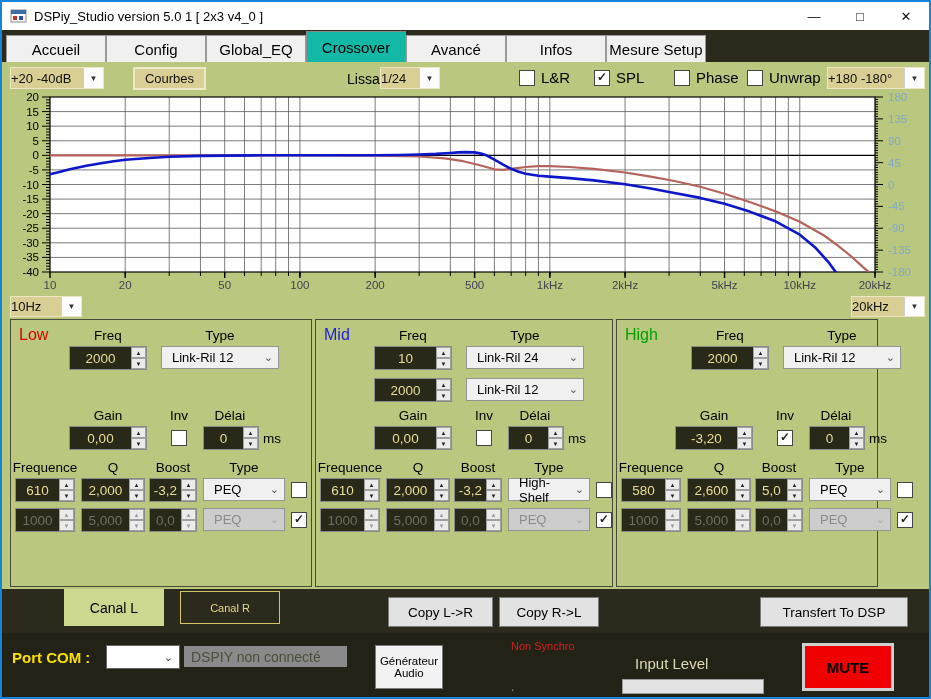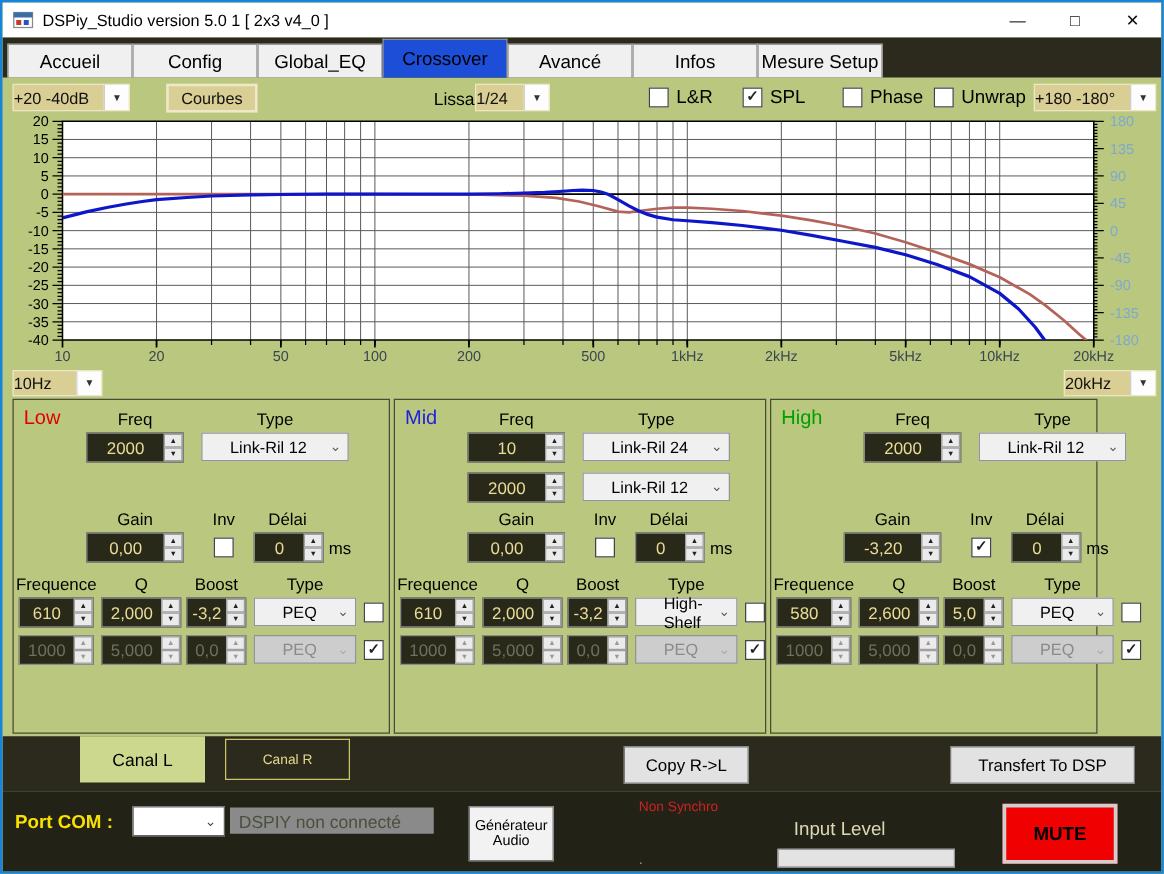--- a/index.html
+++ b/index.html
@@ -11,21 +11,21 @@
   .titlebar{position:absolute;left:0;top:0;width:100%;height:28px;background:#ffffff;display:flex;align-items:center;}
   .title-text{font-size:13px;color:#000;margin-left:6px;}
   .capbtns{margin-left:auto;display:flex;height:100%;}
   .capbtn{width:46px;height:100%;display:flex;align-items:center;justify-content:center;font-size:13px;color:#111;}
   .appicon{width:18px;height:18px;margin-left:8px;}
 
   
   .tabstrip{position:absolute;left:0;top:28px;width:100%;height:32px;background:#2b2a1c;}
   .tabs{position:absolute;left:4px;bottom:0;display:flex;align-items:flex-end;}
   .tab{width:98px;height:26px;background:#f0f0f0;border:1px solid #9a9a9a;border-bottom:none;display:flex;align-items:center;justify-content:center;font-size:15px;color:#000;}
-  .tab.active{background:#1d4ed8;height:30px;border-color:#8a8a8a;}
+  .tab.active{background:#14b8a6;height:30px;border-color:#8a8a8a;}
 
   
   .kc{position:absolute;height:22px;display:flex;border:1px solid #ece6c4;background:#d9ce93;box-sizing:border-box;}
   .kc .f{padding:0 0;display:flex;align-items:center;font-size:13px;color:#111;flex:1;white-space:nowrap;}
   .kc .b{width:19px;background:#fdfdfd;border-left:1px solid #cfcfcf;display:flex;align-items:center;justify-content:center;font-size:8px;color:#333;}
   .kbtn{position:absolute;height:23px;background:#d9ce93;border:2px solid #efe9cb;display:flex;align-items:center;justify-content:center;font-size:13px;color:#111;box-sizing:border-box;}
   .tb-label{position:absolute;font-size:14px;color:#000;}
   .chk{position:absolute;display:flex;align-items:center;}
   .chk .box{width:14px;height:14px;background:#fff;border:1px solid #444;font-size:12px;line-height:13px;text-align:center;color:#222;font-weight:bold;}
   .chk .lbl{margin-left:6px;font-size:15px;color:#000;}
@@ -33,21 +33,21 @@
   
   .panel{position:absolute;top:317px;height:268px;border:1px solid #4a4a3a;box-sizing:border-box;}
   .pname{position:absolute;font-size:16px;}
   .plabel{position:absolute;font-size:13.5px;color:#000;text-align:center;}
   .spin{position:absolute;display:flex;background:#292919;border:1px solid #8a8a8a;box-sizing:border-box;height:24px;}
   .spin .val{flex:1;color:#e9dc96;font-size:13.5px;display:flex;align-items:center;justify-content:center;white-space:nowrap;}
   .spin .btns{width:15px;display:flex;flex-direction:column;}
   .spin .btns span{flex:1;background:#ebebeb;border:1px solid #a0a0a0;font-size:6px;display:flex;align-items:center;justify-content:center;color:#222;}
   .spin.dis .val{color:#6f6f5f;}
   .spin.dis .btns span{color:#9a9a9a;}
-  .combo{position:absolute;background:#f0f0f0;border:1px solid #949494;display:flex;align-items:center;font-size:13px;color:#000;padding-left:22px;height:23px;box-sizing:border-box;}
+  .combo{position:absolute;background:#f0f0f0;border:1px solid #949494;display:flex;align-items:center;font-size:13px;color:#000;padding-left:10px;height:23px;box-sizing:border-box;}
   .combo .chev{margin-left:auto;padding-right:5px;color:#555;font-size:11px;}
   .combo.dis{background:#cdcdcd;color:#8a8a8a;}
   .combo.dis .chev{color:#aaa;}
   .cb{position:absolute;width:14px;height:14px;background:#fff;border:1px solid #444;font-size:12px;line-height:13px;text-align:center;color:#222;font-weight:bold;}
 
   
   .canalstrip{position:absolute;left:0;top:587px;width:100%;height:44px;background:#2b2a1c;}
   .statusbar{position:absolute;left:0;top:631px;width:100%;height:66px;background:#232217;}
   .gbtn{position:absolute;background:#e2e2e2;border:1px solid #7a7a7a;display:flex;align-items:center;justify-content:center;font-size:13.5px;color:#000;box-sizing:border-box;}
   .canal-l{position:absolute;left:62px;top:0;width:100px;height:37px;background:#ccd88e;display:flex;align-items:center;justify-content:center;font-size:14px;color:#000;}
@@ -666,20 +666,21 @@
       <div class="combo dis" style="position: absolute; left: 192px; top: 188px; width: 82px;">
         <span>PEQ</span>
         <span class="chev">⌄</span>
       </div>
       <div class="cb on" style="position: absolute; left: 280px; top: 192px;">✓</div>
     </div>
 
   <div class="canalstrip">
     <div class="canal-l">Canal L</div>
     <div class="canal-r">Canal R</div>
+    <div class="gbtn" style="left:386px;top:8px;width:105px;height:30px;">Copy L-&gt;R</div>
     <div class="gbtn" style="left:497px;top:8px;width:100px;height:30px;">Copy R-&gt;L</div>
     <div class="gbtn" style="left:758px;top:8px;width:148px;height:30px;">Transfert To DSP</div>
   </div>
 
   <div class="statusbar">
     <span class="abs" style="left:10px;top:16px;font-size:15px;font-weight:bold;color:#f8e000;">Port COM :</span>
     <div class="abs" style="left:104px;top:12px;width:74px;height:24px;background:#fff;border:1px solid #666;display:flex;align-items:center;box-sizing:border-box;">
       <span style="margin-left:auto;padding-right:6px;color:#444;font-size:11px;">⌄</span>
     </div>
     <div class="graybox" style="left:182px;top:13px;width:163px;height:21px;">DSPIY non connecté</div>

